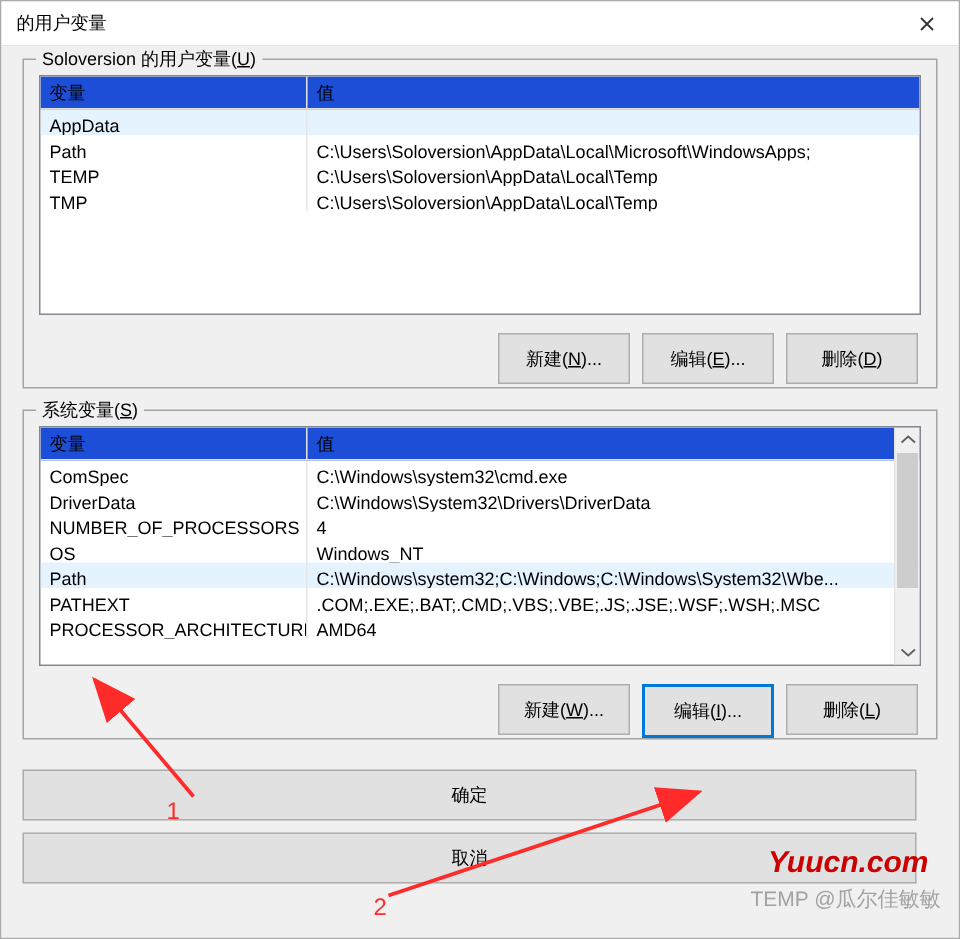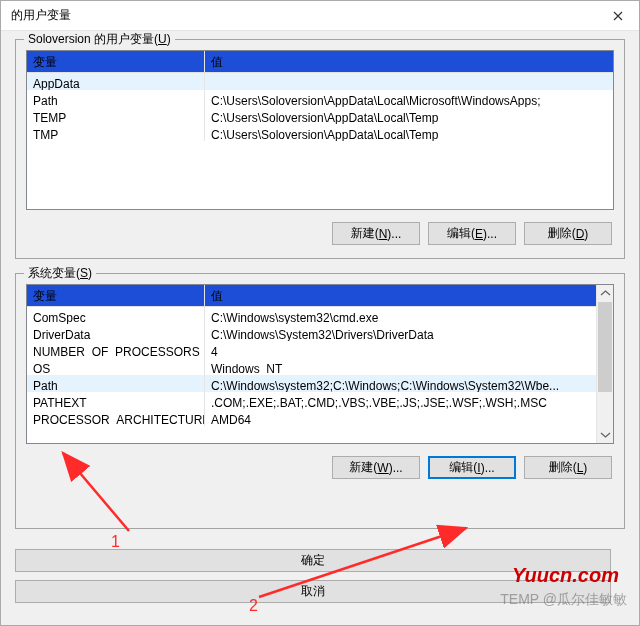--- a/index.html
+++ b/index.html
@@ -81,21 +81,21 @@
   .btn-row {
     display: flex; justify-content: flex-end; gap: 8px;
     padding: 12px 2px 8px 2px;
   }
   .btn {
     min-width: 88px; height: 23px;
     background: #e1e1e1;
     border: 1px solid #adadad;
     display: flex; align-items: center; justify-content: center;
     color: #000;
-    padding: 0 10px;
+    padding: 16px 10px;
     white-space: nowrap;
     font-family: inherit; font-size: 12px;
   }
   .btn.highlight { border: 2px solid #0078d7; background: #e1e1e1; height: 23px; }
   .dlg-btn-row {
     display: flex; justify-content: flex-end; gap: 8px;
     padding: 6px 14px 10px 0;
     flex-direction: column;
   }
   .arrow-svg { position: absolute; top: 0; left: 0; pointer-events: none; }
@@ -160,21 +160,21 @@
             <span>)...</span>
         </button>
         <button class="btn">
           <span>删除(</span>
             <span class="underline">D</span>
             <span>)</span>
         </button>
       </div>
     </div>
 
-    <div class="group" style="height:256px;">
+    <div class="group" style="height:220px;">
       <div class="group-label">
         <span>系统变量(</span><span class="underline">S</span><span>)</span>
       </div>
 
       <div class="table-wrap">
         <div class="table-header">
           <div class="col-name">变量</div>
           <div class="col-value">值</div>
         </div>
         <div class="table-body">

